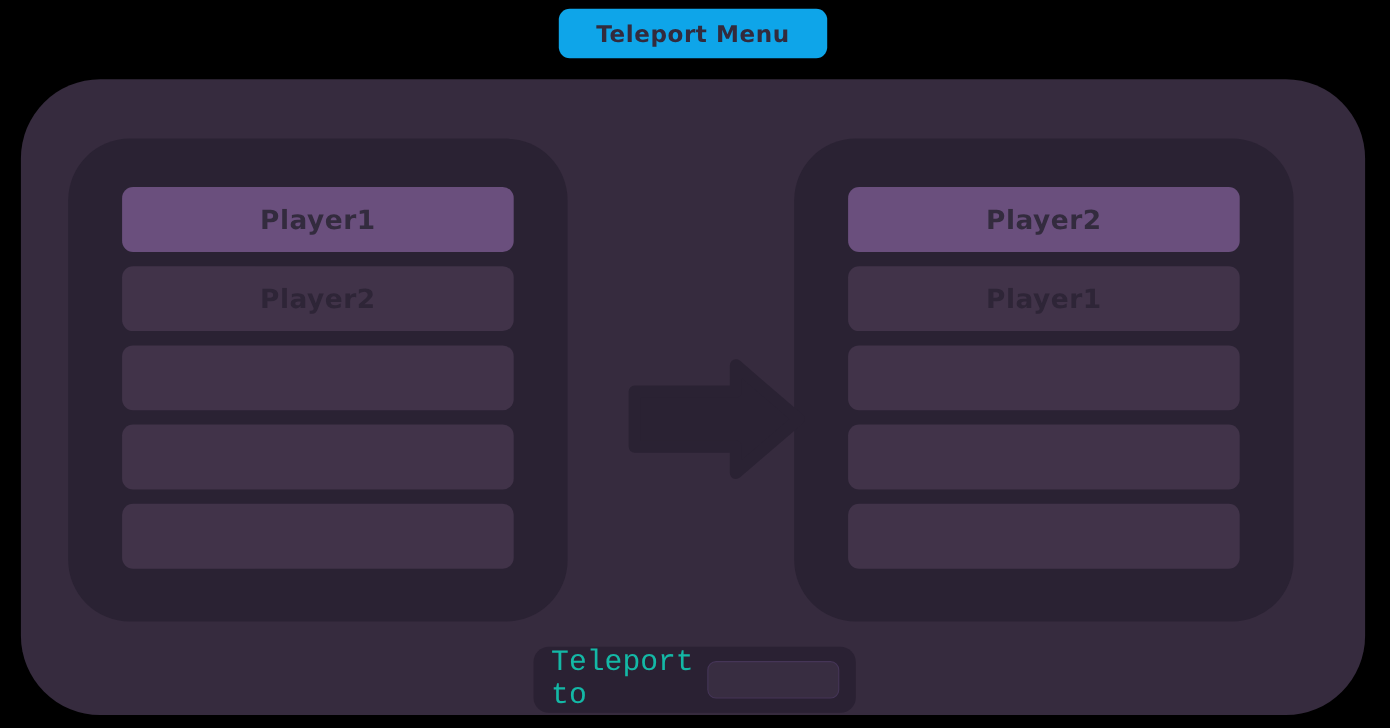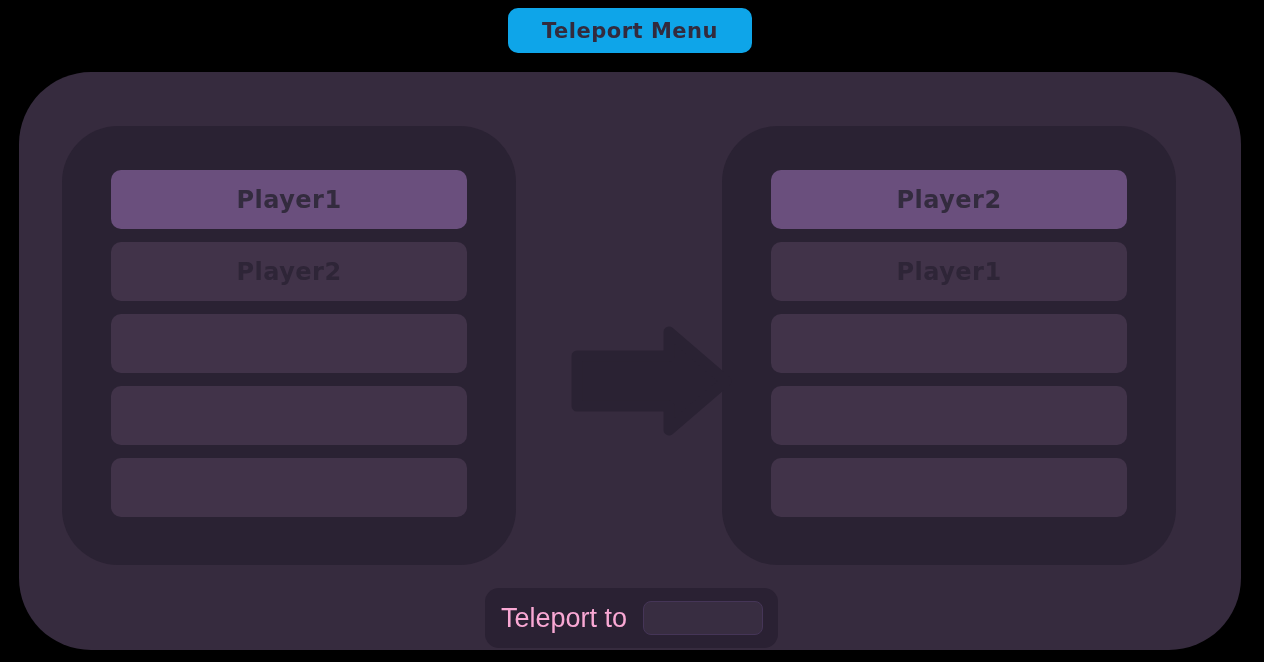--- a/index.html
+++ b/index.html
@@ -69,23 +69,23 @@
   .teleport-bar {
     position: absolute; left: 485px; top: 588px;
     width: 293px; height: 60px;
     background: #2a2133;
     border-radius: 14px;
     box-sizing: border-box;
     display: flex; align-items: center; justify-content: space-between;
     padding: 0 15px 0 16px;
   }
   .teleport-label {
-    font-family: Liberation Sans, sans-serif;
+    font-family: Liberation Mono, monospace;
     font-size: 27px;
-    color: #f9a8d4;
+    color: #14b8a6;
   }
   .teleport-input {
     width: 120px; height: 34px;
     box-sizing: border-box;
     background: #382d41;
     border: 1px solid #453557;
     border-radius: 8px;
     outline: none;
     color: #b9a6d0;
     font-family: "Liberation Sans", sans-serif;

